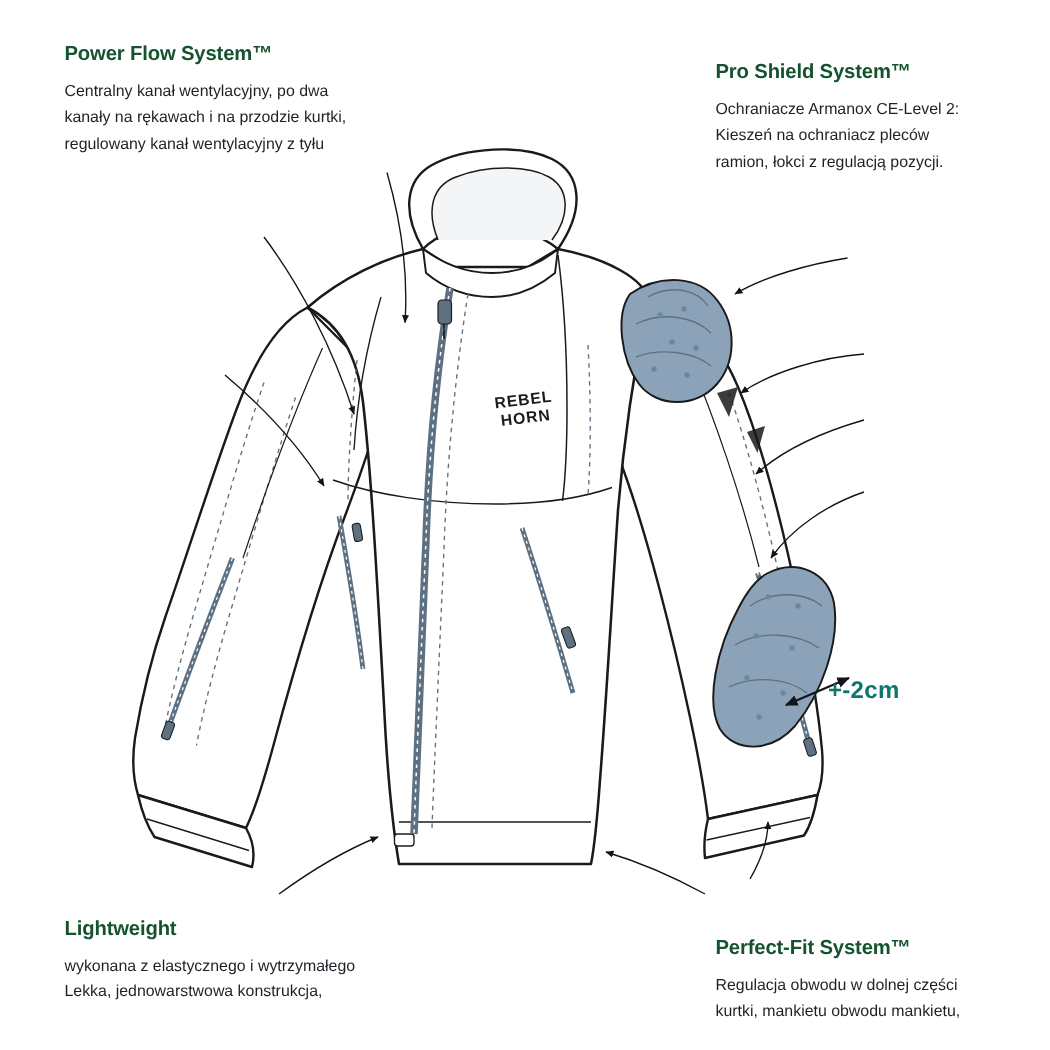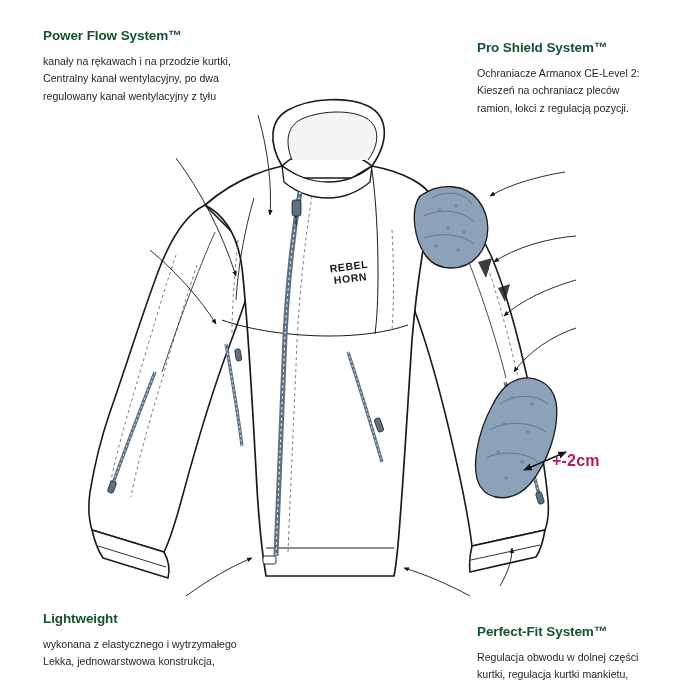--- a/index.html
+++ b/index.html
@@ -56,21 +56,21 @@
   #anno-lightweight { left: 43px;  top: 611px; }
   #anno-perfect-fit { left: 477px; top: 624px; }
 
   
   .measure-label {
     position: absolute;
     left: 552px;
     top: 452px;
     font-size: 16px;
     font-weight: bold;
-    color: #be185d;
+    color: #0f766e;
     letter-spacing: 0.2px;
   }
 </style>
 </head>
 <body>
 
 <div class="canvas">
 
   <svg class="illustration" viewBox="0 0 700 700" xmlns="http://www.w3.org/2000/svg">
 
@@ -235,22 +235,22 @@
       <path d="M186,596 C208,580 232,566 252,558" fill="none" stroke="#111418" stroke-width="0.9" marker-end="url(#arrowheadS)"></path>
 
       <path d="M470,596 C448,584 424,574 404,568" fill="none" stroke="#111418" stroke-width="0.9" marker-end="url(#arrowheadS)"></path>
       <path d="M500,586 C508,572 512,560 512,548" fill="none" stroke="#111418" stroke-width="0.9" marker-end="url(#arrowheadS)"></path>
     </g>
   </svg>
 
   <div class="anno" id="anno-power-flow">
     <p class="anno-title">Power Flow System™</p>
     <p class="anno-body">
+      <span>Centralny kanał wentylacyjny, po dwa</span>
       <span>kanały na rękawach i na przodzie kurtki,</span>
-      <span>Centralny kanał wentylacyjny, po dwa</span>
       <span>regulowany kanał wentylacyjny z tyłu</span>
     </p>
   </div>
 
   <div class="anno" id="anno-pro-shield">
     <p class="anno-title">Pro Shield System™</p>
     <p class="anno-body">
       <span>Ochraniacze Armanox CE-Level 2:</span>
       <span>Kieszeń na ochraniacz pleców</span>
       <span>ramion, łokci z regulacją pozycji.</span>
@@ -262,19 +262,19 @@
     <p class="anno-body">
       <span>wykonana z elastycznego i wytrzymałego</span>
       <span>Lekka, jednowarstwowa konstrukcja,</span>
     </p>
   </div>
 
   <div class="anno" id="anno-perfect-fit">
     <p class="anno-title">Perfect-Fit System™</p>
     <p class="anno-body">
       <span>Regulacja obwodu w dolnej części</span>
-      <span>kurtki, regulacja kurtki mankietu,</span>
+      <span>kurtki, mankietu obwodu mankietu,</span>
     </p>
   </div>
 
   <div class="measure-label">+-2cm</div>
 
 </div>
 
 </body></html>

